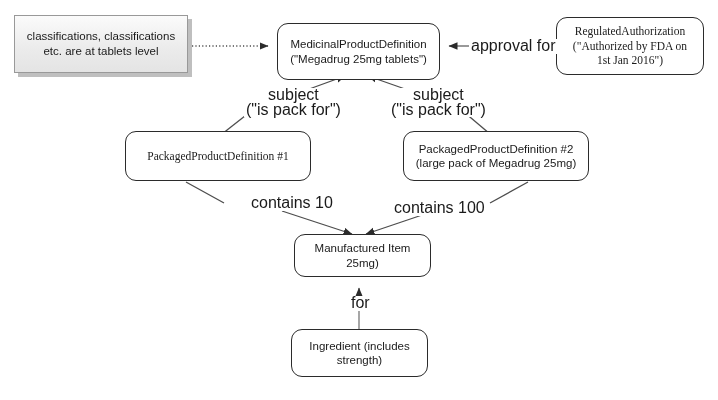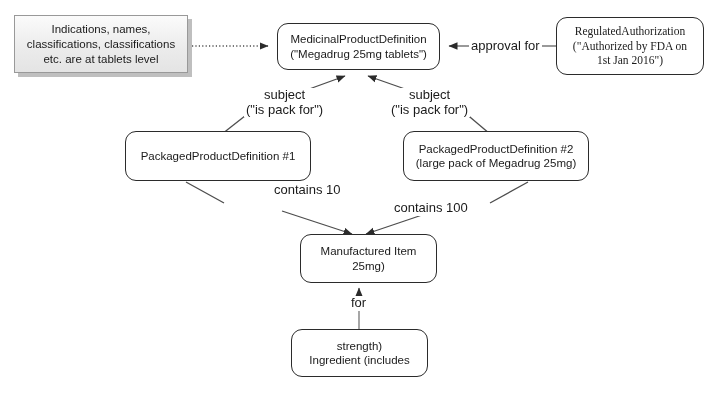--- a/index.html
+++ b/index.html
@@ -51,21 +51,21 @@
     line-height: 15px;
     text-align: center;
     display: flex;
     align-items: center;
     justify-content: center;
     box-shadow: 4px 4px 0 0 #bfbfbf;
     padding: 2px 6px;
   }
   .edge-label {
     position: absolute;
-    font-size: 13px;
+    font-size: 16px;
     line-height: 14.5px;
     color: #1a1a1a;
     text-align: center;
     white-space: nowrap;
     background: #ffffff;
     padding: 0 2px;
   }
 </style>
 </head>
 <body>
@@ -118,79 +118,78 @@
 
      manufactured item --&gt;
     <g>
       <line x1="359" y1="330" x2="359" y2="311" stroke="#777777" stroke-width="1.3"></line>
       <line x1="359" y1="300" x2="359" y2="288" stroke="#777777" stroke-width="1.3" marker-end="url(#arrowSolid)"></line>
     </g>
   </svg>
 
   <div class="note" style="left:14px; top:15px; width:174px; height:58px;">
     <div class="lines">
-      <div>Indications, names,</div>
       <div>classifications, classifications</div>
       <div>etc. are at tablets level</div>
     </div>
   </div>
 
-  <div class="node" style="left:277px; top:23px; width:163px; height:47px;">
+  <div class="node" style="left:277px; top:23px; width:163px; height:57px;">
     <div class="lines">
       <div>MedicinalProductDefinition</div>
       <div>("Megadrug 25mg tablets")</div>
     </div>
   </div>
 
   <div class="node" style="left:556px; top:17px; width:148px; height:58px;font-family:Liberation Serif, serif;">
     <div class="lines">
       <div>RegulatedAuthorization</div>
       <div>("Authorized by FDA on</div>
       <div>1st Jan 2016")</div>
     </div>
   </div>
 
-  <div class="node" style="left:125px; top:131px; width:186px; height:50px;">
+  <div class="node" style="left:125px; top:131px; width:186px; height:50px;font-family:Liberation Serif, serif;">
     <div class="lines">
       <div>PackagedProductDefinition #1</div>
     </div>
   </div>
 
   <div class="node" style="left:403px; top:131px; width:186px; height:50px;">
     <div class="lines">
       <div>PackagedProductDefinition #2</div>
       <div>(large pack of Megadrug 25mg)</div>
     </div>
   </div>
 
-  <div class="node" style="left:300px; top:234px; width:137px; height:49px;align-items:center;">
+  <div class="node" style="left:294px; top:234px; width:137px; height:43px;align-items:center;">
     <div class="lines">
       <div>Manufactured Item</div>
       <div>25mg)</div>
     </div>
   </div>
 
   <div class="node" style="left:291px; top:329px; width:137px; height:48px;">
     <div class="lines">
+      <div>Ingredient (includes</div>
       <div>strength)</div>
-      <div>Ingredient (includes</div>
     </div>
   </div>
 
   <div class="edge-label" style="left:469px; top:39px;">approval for</div>
 
   <div class="edge-label" style="left:244px; top:88px; text-align:center;">
     <div>subject</div>
     <div>("is pack for")</div>
   </div>
 
   <div class="edge-label" style="left:389px; top:88px; text-align:center;">
     <div>subject</div>
     <div>("is pack for")</div>
   </div>
 
-  <div class="edge-label" style="left:249px; top:183px;margin-left:23px;">contains 10</div>
+  <div class="edge-label" style="left:249px; top:196px;">contains 10</div>
 
   <div class="edge-label" style="left:392px; top:201px;">contains 100</div>
 
   <div class="edge-label" style="left:349px; top:296px;">for</div>
 
 </div>
 
 </body></html>

